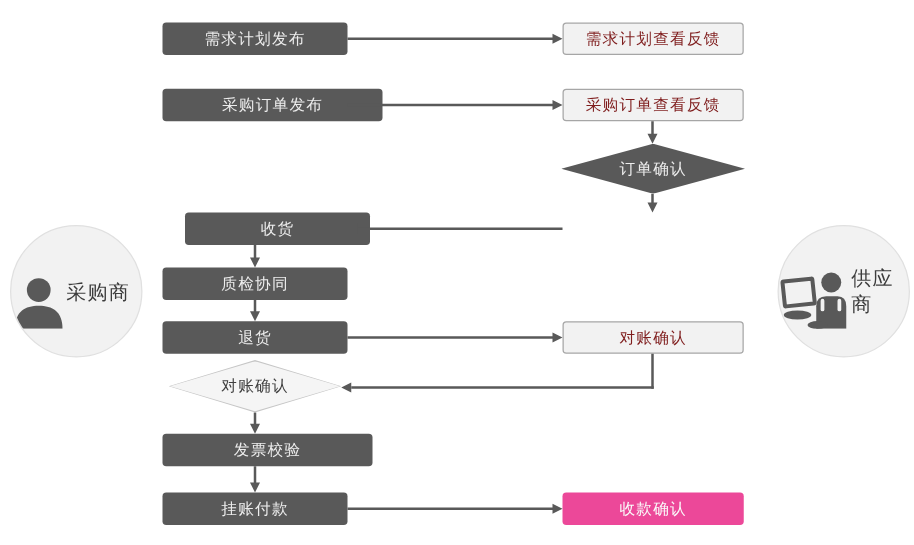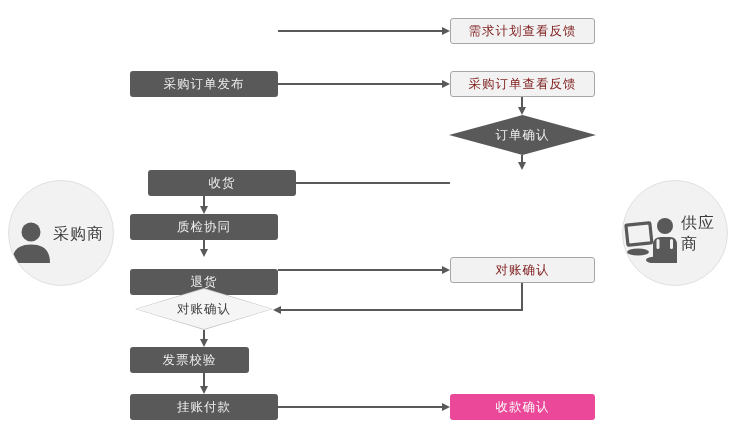--- a/index.html
+++ b/index.html
@@ -84,30 +84,31 @@
     font-size: 16px;
     color: #3c3c3c;
     letter-spacing: 1px;
   }
 </style>
 </head>
 <body>
 
 <div class="canvas">
 
+  <div class="node dark" style="left:130px; top:18px; width:148px; height:26px;">需求计划发布</div>
 
-  <div class="node dark" style="left:130px; top:71px; width:148px; height:26px;">采购订单发布</div>
+  <div class="node dark" style="left:130px; top:71px; width:176px; height:26px;">采购订单发布</div>
 
   <div class="node dark" style="left:130px; top:170px; width:148px; height:26px;margin-left:18px;">收货</div>
 
   <div class="node dark" style="left:130px; top:214px; width:148px; height:26px;">质检协同</div>
 
-  <div class="node dark" style="left:130px; top:257px; width:148px; height:26px;margin-top:12px;">退货</div>
+  <div class="node dark" style="left:130px; top:257px; width:148px; height:26px;">退货</div>
 
-  <div class="node dark" style="left:130px; top:347px; width:119px; height:26px;">发票校验</div>
+  <div class="node dark" style="left:130px; top:347px; width:168px; height:26px;">发票校验</div>
 
   <div class="node dark" style="left:130px; top:394px; width:148px; height:26px;">挂账付款</div>
 
   <div class="node light" style="left:450px; top:18px; width:145px; height:26px;">需求计划查看反馈</div>
 
   <div class="node light" style="left:450px; top:71px; width:145px; height:26px;">采购订单查看反馈</div>
 
 
   <div class="node light" style="left:450px; top:257px; width:145px; height:26px;">对账确认</div>
 

